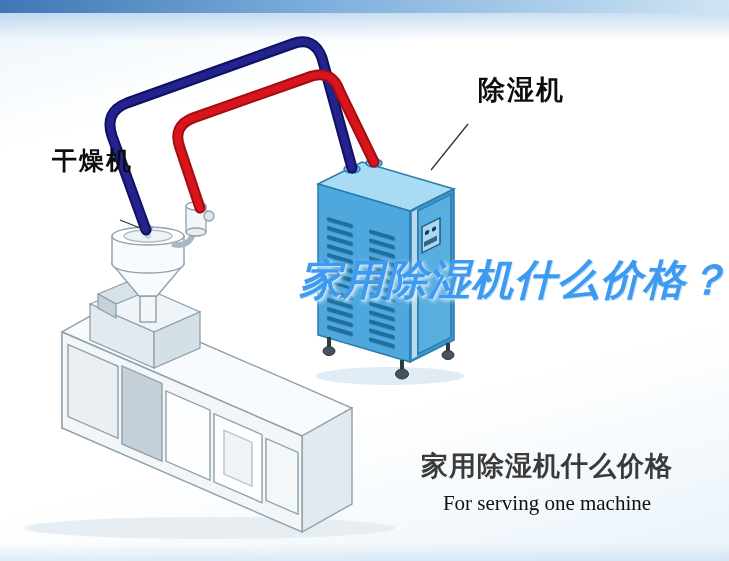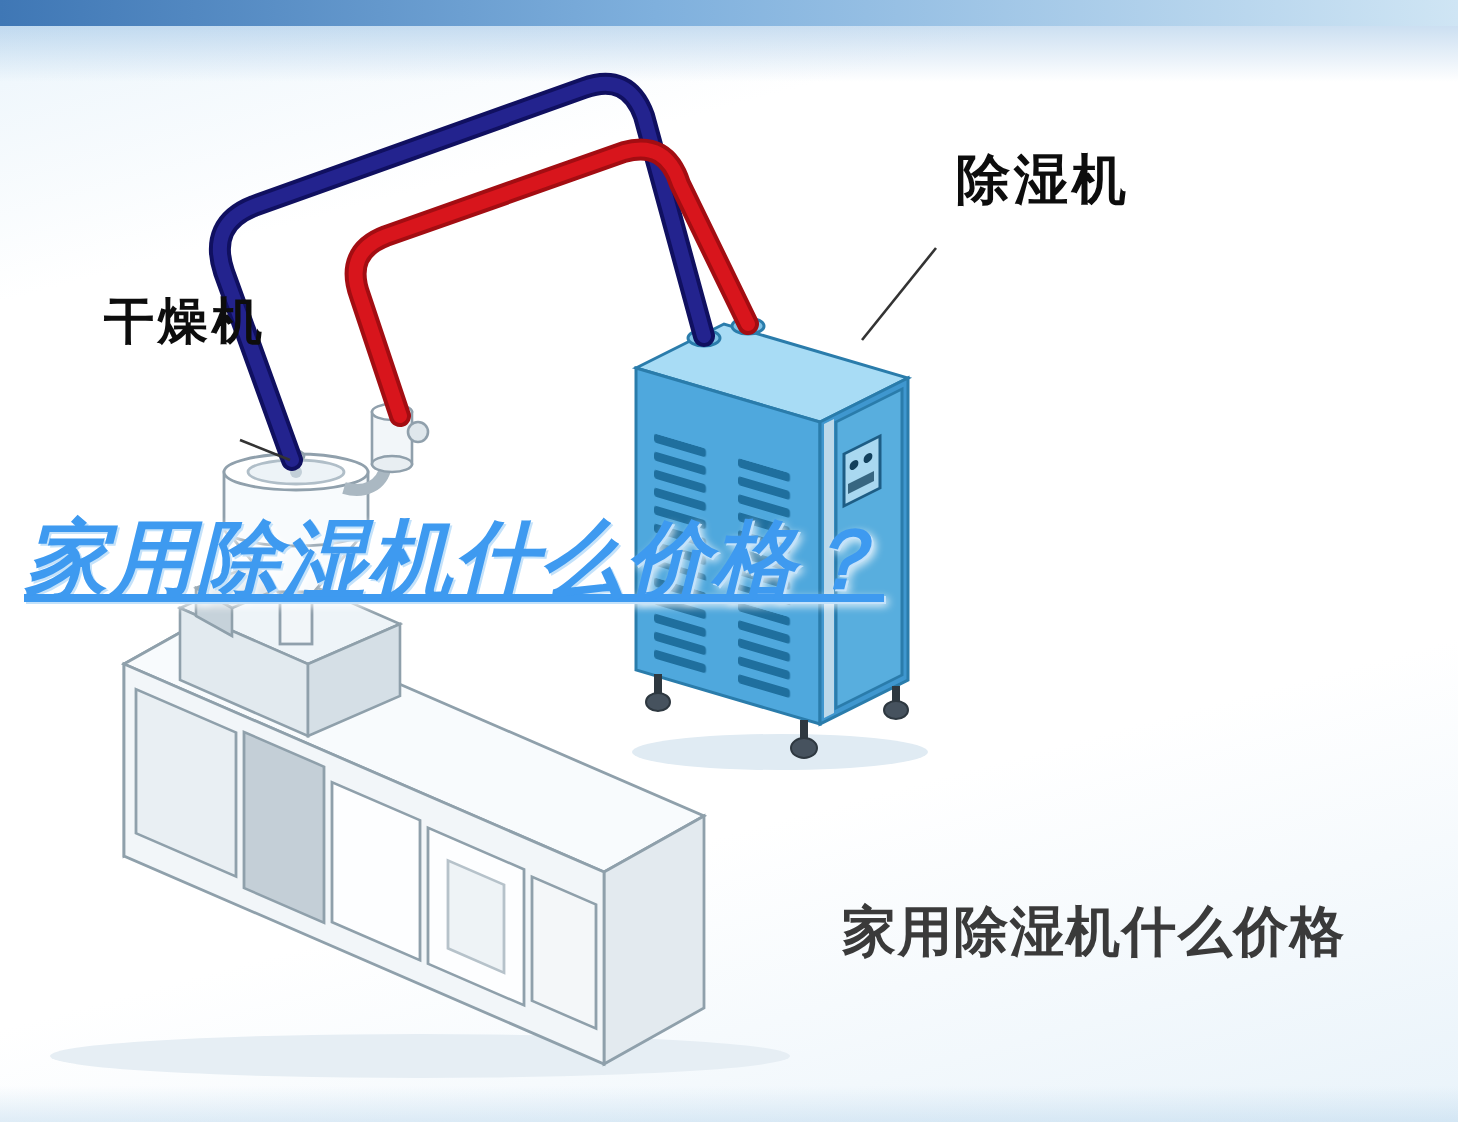--- a/index.html
+++ b/index.html
@@ -25,25 +25,24 @@
 
   .hopper-label { position:absolute; left:52px; top:144px; color:#0d0d0d; }
   .hopper-label .zh { font-size:25px; font-weight:bold; letter-spacing:2px; }
   .hopper-label .en { font-family:"Liberation Serif",serif; font-size:23px; margin:3px 0 0 7px; color:#000; }
 
   .dehum-label { position:absolute; left:452px; top:72px; color:#0d0d0d; }
   .dehum-label .zh { font-size:27px; font-weight:bold; letter-spacing:2px; margin-left:26px; }
   .dehum-label .en { font-family:"Liberation Serif",serif; font-size:23px; margin-top:4px; color:#000; }
 
   .watermark {
-    position:absolute; left:12px; right:0; top:252px; text-align:left;
+    position:absolute; left:0; right:0; top:252px; text-align:right;
     font-size:42px; font-weight:bold; font-style:italic; letter-spacing:1px;
     color:#3e9af0;
     text-shadow:1px 1px 0 #c4e2fa, 2px 2px 4px rgba(255,255,255,.9);
-    text-decoration:underline;
   }
 
   .caption { position:absolute; left:398px; top:448px; width:298px; text-align:center; }
   .caption .zh { font-size:27px; font-weight:bold; color:#3a3a3a; letter-spacing:1px; }
   .caption .en { font-family:"Liberation Serif",serif; font-size:21px; color:#101010; margin-top:7px; }
 </style>
 </head>
 <body>
 
 <div class="stage">
@@ -153,16 +152,17 @@
   </div>
 
   <div class="dehum-label">
     <div class="zh">除湿机</div>
   </div>
 
   <div class="watermark">家用除湿机什么价格？</div>
 
   <div class="caption">
     <div class="zh">家用除湿机什么价格</div>
+    <div class="en">For serving one machine</div>
   </div>
 
   <div class="bottom-fade"></div>
 </div>
 
 </body></html>

